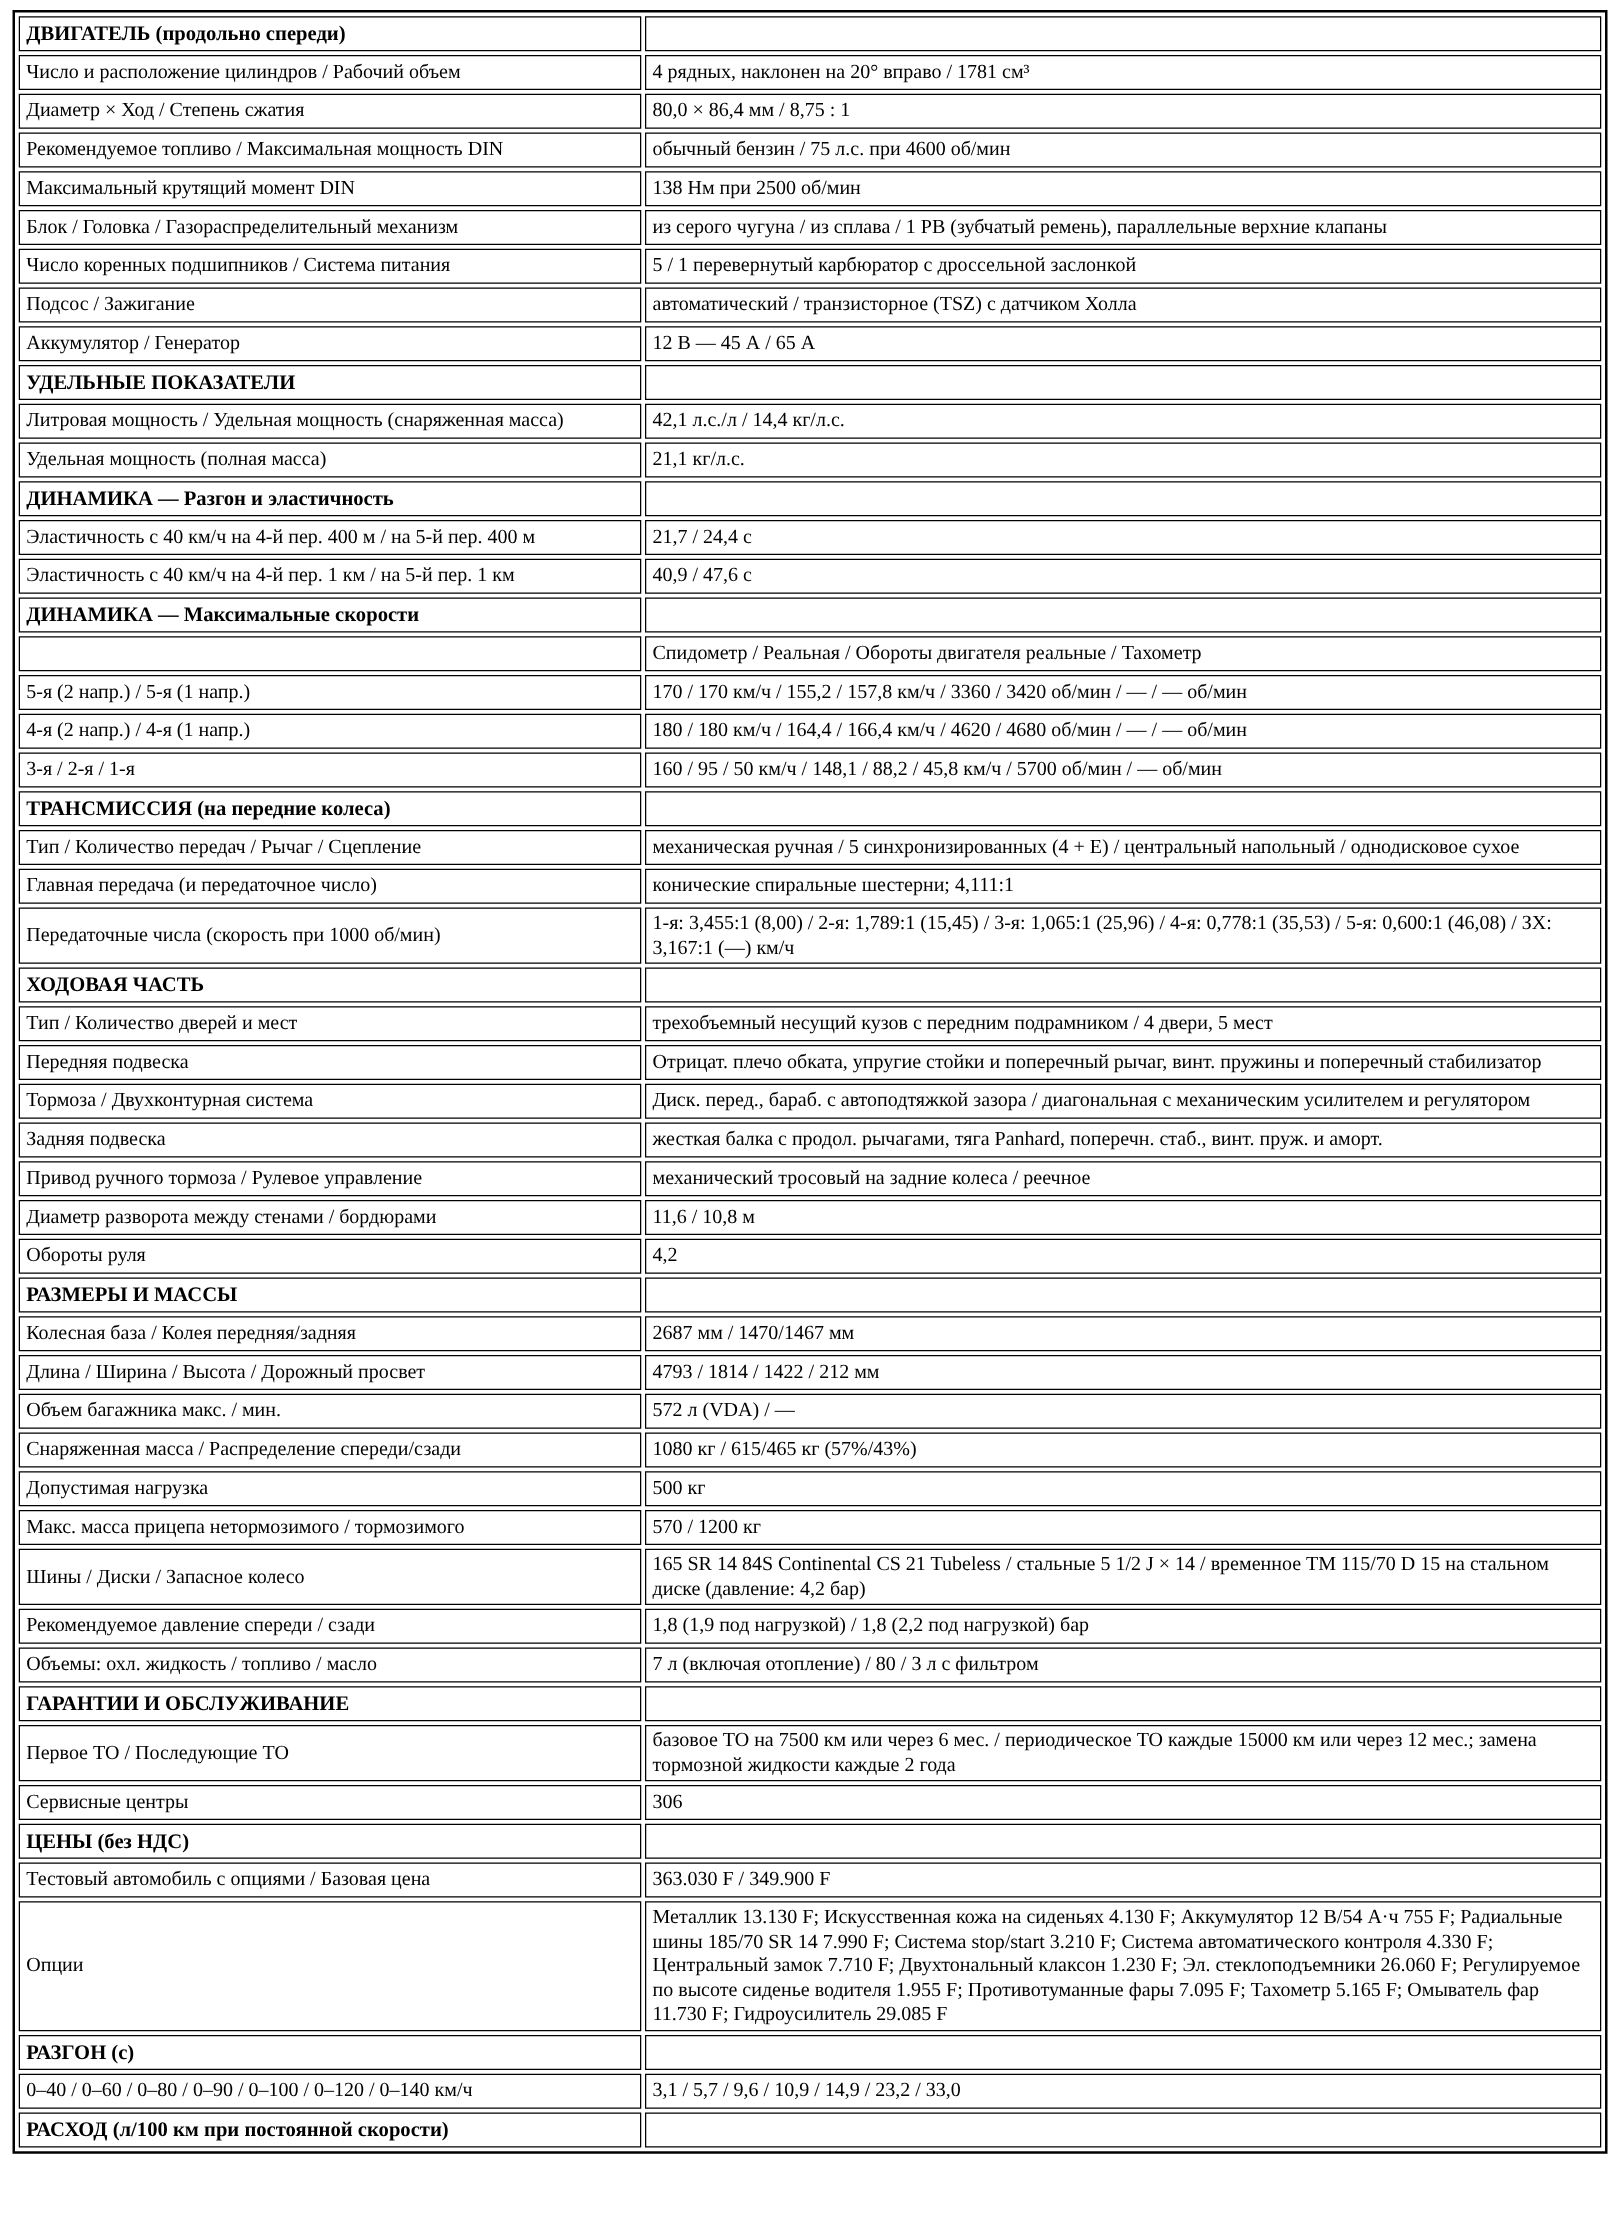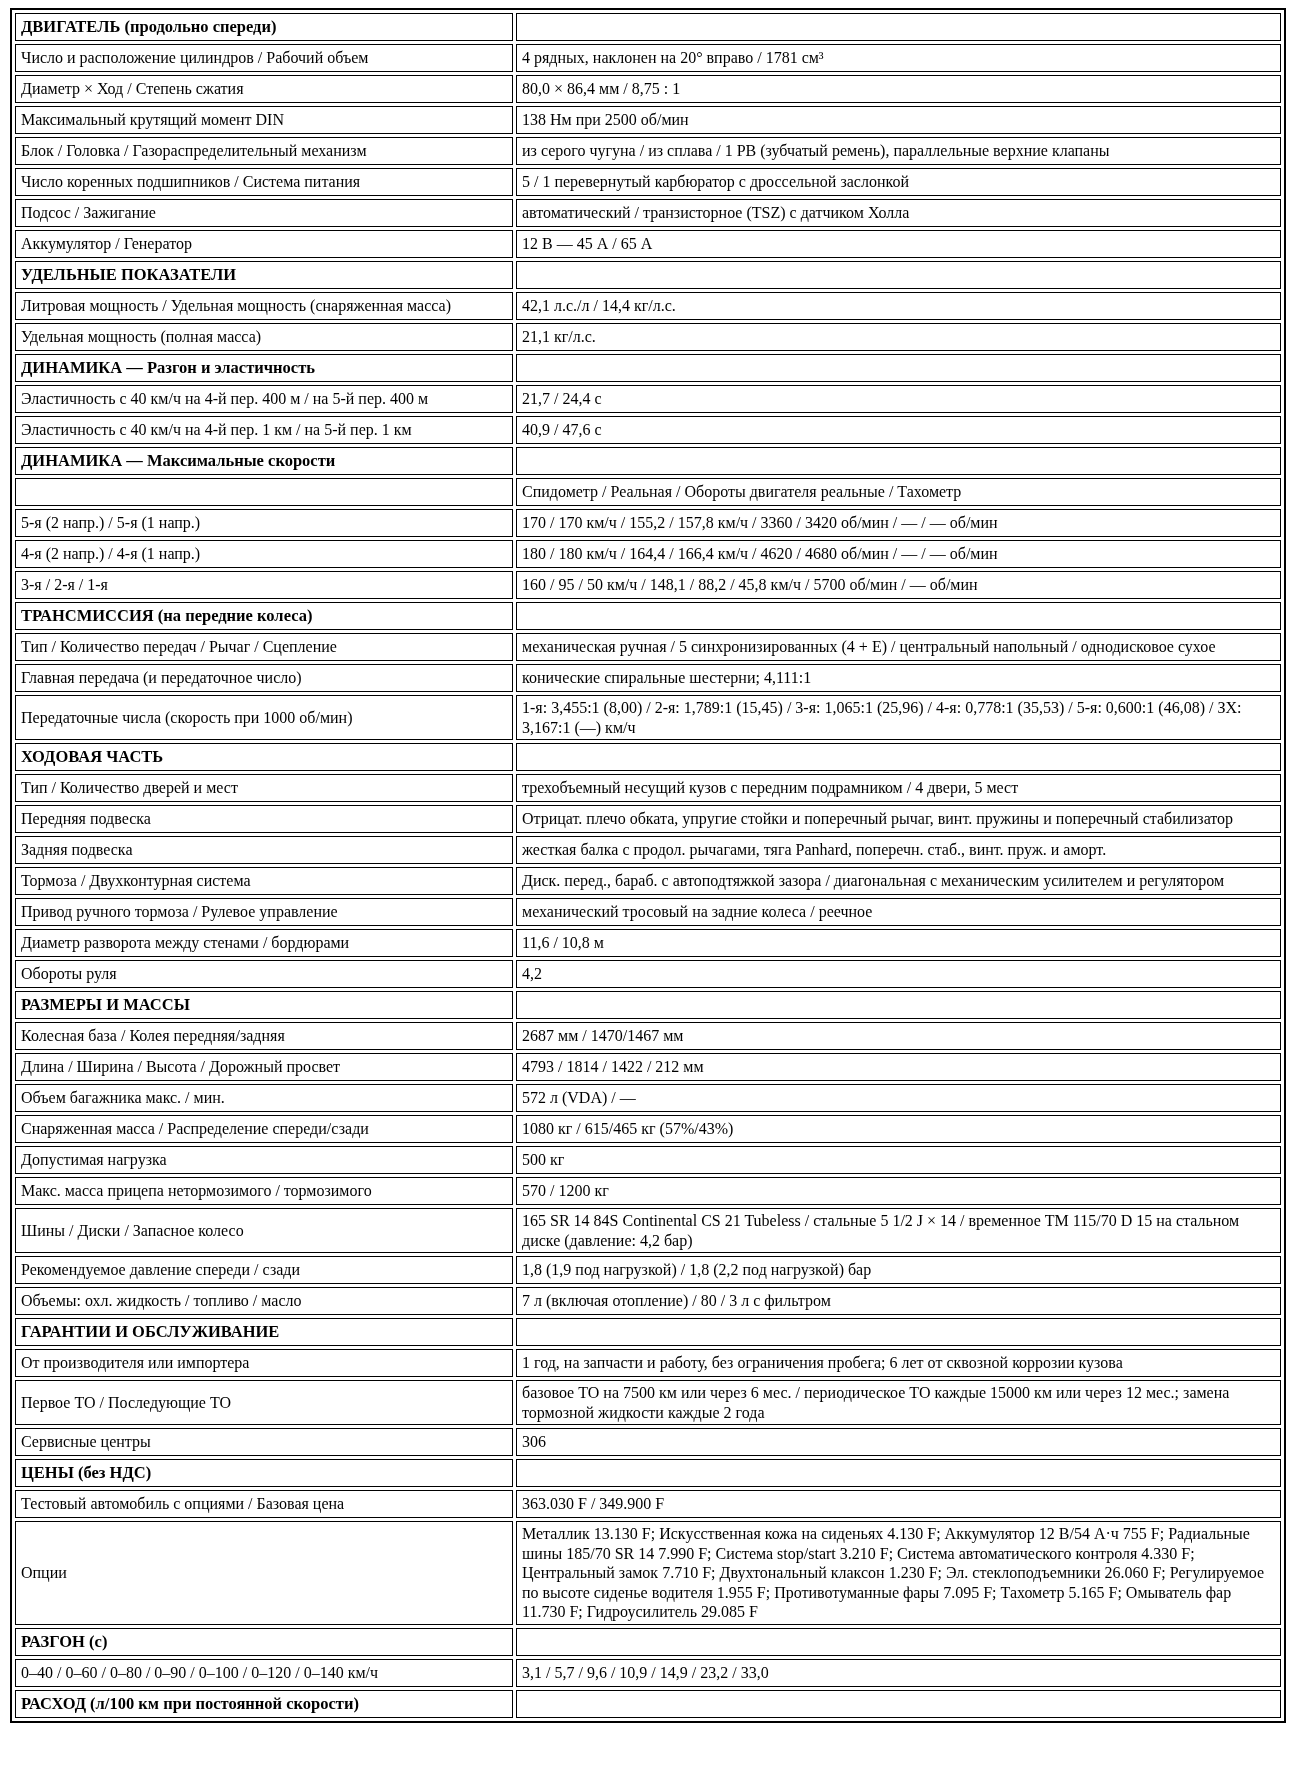--- a/index.html
+++ b/index.html
@@ -55,20 +55,24 @@
       </tr>
       <tr class="spec">
         <td class="label-cell">Число и расположение цилиндров / Рабочий объем</td>
         <td class="value-cell">4 рядных, наклонен на 20° вправо / 1781 см³</td>
       </tr>
       <tr class="spec">
         <td class="label-cell">Диаметр × Ход / Степень сжатия</td>
         <td class="value-cell">80,0 × 86,4 мм / 8,75 : 1</td>
       </tr>
       <tr class="spec">
+        <td class="label-cell">Рекомендуемое топливо / Максимальная мощность DIN</td>
+        <td class="value-cell">обычный бензин / 75 л.с. при 4600 об/мин</td>
+      </tr>
+      <tr class="spec">
         <td class="label-cell">Максимальный крутящий момент DIN</td>
         <td class="value-cell">138 Нм при 2500 об/мин</td>
       </tr>
       <tr class="spec">
         <td class="label-cell">Блок / Головка / Газораспределительный механизм</td>
         <td class="value-cell">из серого чугуна / из сплава / 1 РВ (зубчатый ремень), параллельные верхние клапаны</td>
       </tr>
       <tr class="spec">
         <td class="label-cell">Число коренных подшипников / Система питания</td>
         <td class="value-cell">5 / 1 перевернутый карбюратор с дроссельной заслонкой</td>
@@ -147,28 +151,28 @@
       </tr>
       <tr class="spec">
         <td class="label-cell">Тип / Количество дверей и мест</td>
         <td class="value-cell">трехобъемный несущий кузов с передним подрамником / 4 двери, 5 мест</td>
       </tr>
       <tr class="spec">
         <td class="label-cell">Передняя подвеска</td>
         <td class="value-cell">Отрицат. плечо обката, упругие стойки и поперечный рычаг, винт. пружины и поперечный стабилизатор</td>
       </tr>
       <tr class="spec">
+        <td class="label-cell">Тормоза / Двухконтурная система</td>
+        <td class="value-cell">Диск. перед., бараб. с автоподтяжкой зазора / диагональная с механическим усилителем и регулятором</td>
+      </tr>
+      <tr class="spec">
         <td class="label-cell">Задняя подвеска</td>
         <td class="value-cell">жесткая балка с продол. рычагами, тяга Panhard, поперечн. стаб., винт. пруж. и аморт.</td>
       </tr>
       <tr class="spec">
-        <td class="label-cell">Тормоза / Двухконтурная система</td>
-        <td class="value-cell">Диск. перед., бараб. с автоподтяжкой зазора / диагональная с механическим усилителем и регулятором</td>
-      </tr>
-      <tr class="spec">
         <td class="label-cell">Привод ручного тормоза / Рулевое управление</td>
         <td class="value-cell">механический тросовый на задние колеса / реечное</td>
       </tr>
       <tr class="spec">
         <td class="label-cell">Диаметр разворота между стенами / бордюрами</td>
         <td class="value-cell">11,6 / 10,8 м</td>
       </tr>
       <tr class="spec">
         <td class="label-cell">Обороты руля</td>
         <td class="value-cell">4,2</td>
@@ -209,24 +213,20 @@
         <td class="label-cell">Рекомендуемое давление спереди / сзади</td>
         <td class="value-cell">1,8 (1,9 под нагрузкой) / 1,8 (2,2 под нагрузкой) бар</td>
       </tr>
       <tr class="spec">
         <td class="label-cell">Объемы: охл. жидкость / топливо / масло</td>
         <td class="value-cell">7 л (включая отопление) / 80 / 3 л с фильтром</td>
       </tr>
       <tr class="section">
         <td class="label-cell">ГАРАНТИИ И ОБСЛУЖИВАНИЕ</td>
         <td class="value-cell"></td>
-      </tr>
-      <tr class="spec">
-        <td class="label-cell">От производителя или импортера</td>
-        <td class="value-cell">1 год, на запчасти и работу, без ограничения пробега; 6 лет от сквозной коррозии кузова</td>
       </tr>
       <tr class="spec">
         <td class="label-cell">Первое ТО / Последующие ТО</td>
         <td class="value-cell">базовое ТО на 7500 км или через 6 мес. / периодическое ТО каждые 15000 км или через 12 мес.; замена тормозной жидкости каждые 2 года</td>
       </tr>
       <tr class="spec">
         <td class="label-cell">Сервисные центры</td>
         <td class="value-cell">306</td>
       </tr>
       <tr class="section">

